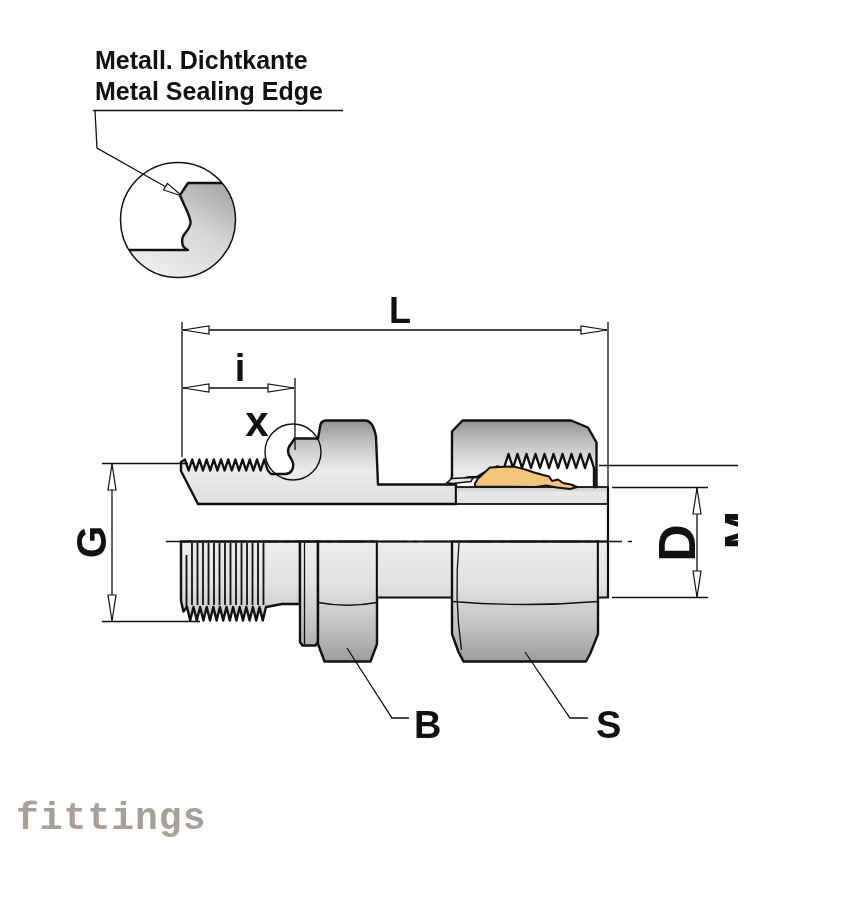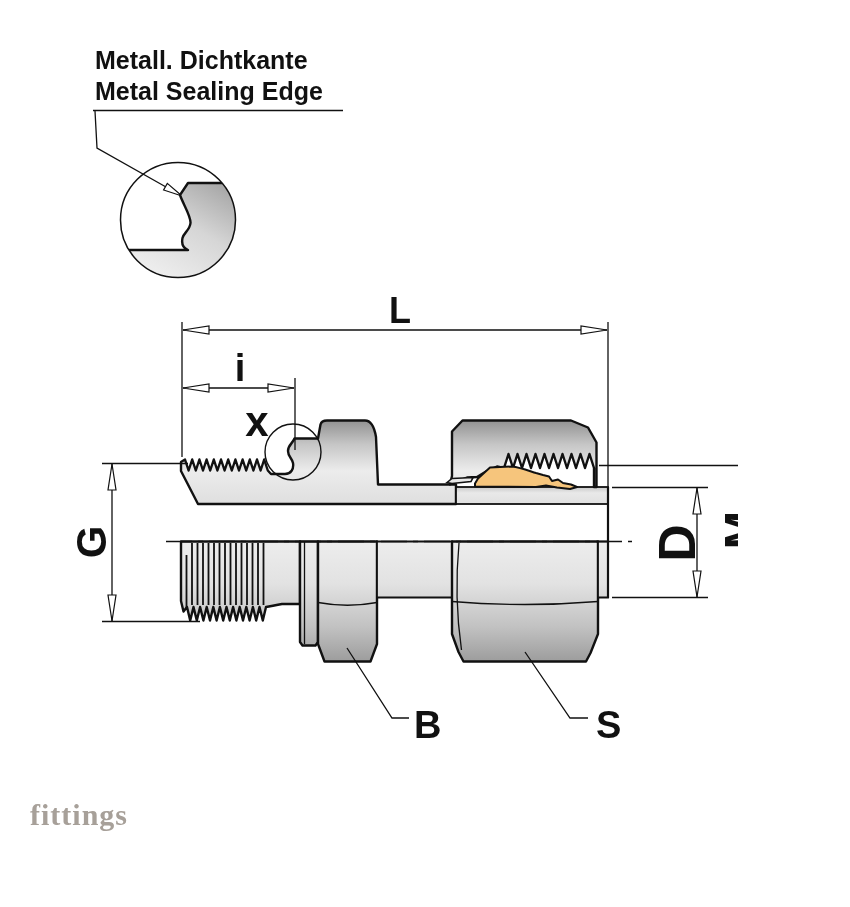--- a/index.html
+++ b/index.html
@@ -7,22 +7,22 @@
          font-family:"Liberation Sans",sans-serif;}
   #drawing{position:absolute;left:0;top:0;}
   .dim-label{font-family:"Liberation Sans",sans-serif;font-weight:bold;fill:#111;}
   .callout-text{font-family:"Liberation Sans",sans-serif;font-weight:bold;font-size:25px;fill:#111;}
   .outline{stroke:#111;stroke-width:2.4;stroke-linejoin:round;}
   .thin{stroke:#111;stroke-width:1.3;fill:none;}
   .arrow{fill:#fff;stroke:#111;stroke-width:1.2;stroke-linejoin:miter;}
   .logo{position:absolute;left:8px;top:804px;color:#a7a099;user-select:none;}
   .logo-main{font-family:"Liberation Sans",sans-serif;font-weight:bold;font-size:62px;
              letter-spacing:-4px;line-height:1;}
-  .logo-sub{font-family:Liberation Serif, serif;font-weight:bold;font-size:30px;
-            margin-left:22px;margin-top:-4px;letter-spacing:1px;line-height:1;}
+  .logo-sub{font-family:Liberation Mono, monospace;font-weight:bold;font-size:38px;
+            margin-left:8px;margin-top:-4px;letter-spacing:1px;line-height:1;}
 </style>
 </head>
 <body>
 
 <div id="stage">
 
 <svg id="drawing" width="850" height="907" viewBox="0 0 850 907">
   <defs>
     <linearGradient id="gTop" gradientUnits="userSpaceOnUse" x1="0" y1="418" x2="0" y2="506">
       <stop offset="0" stop-color="#8c8c8c"></stop>

